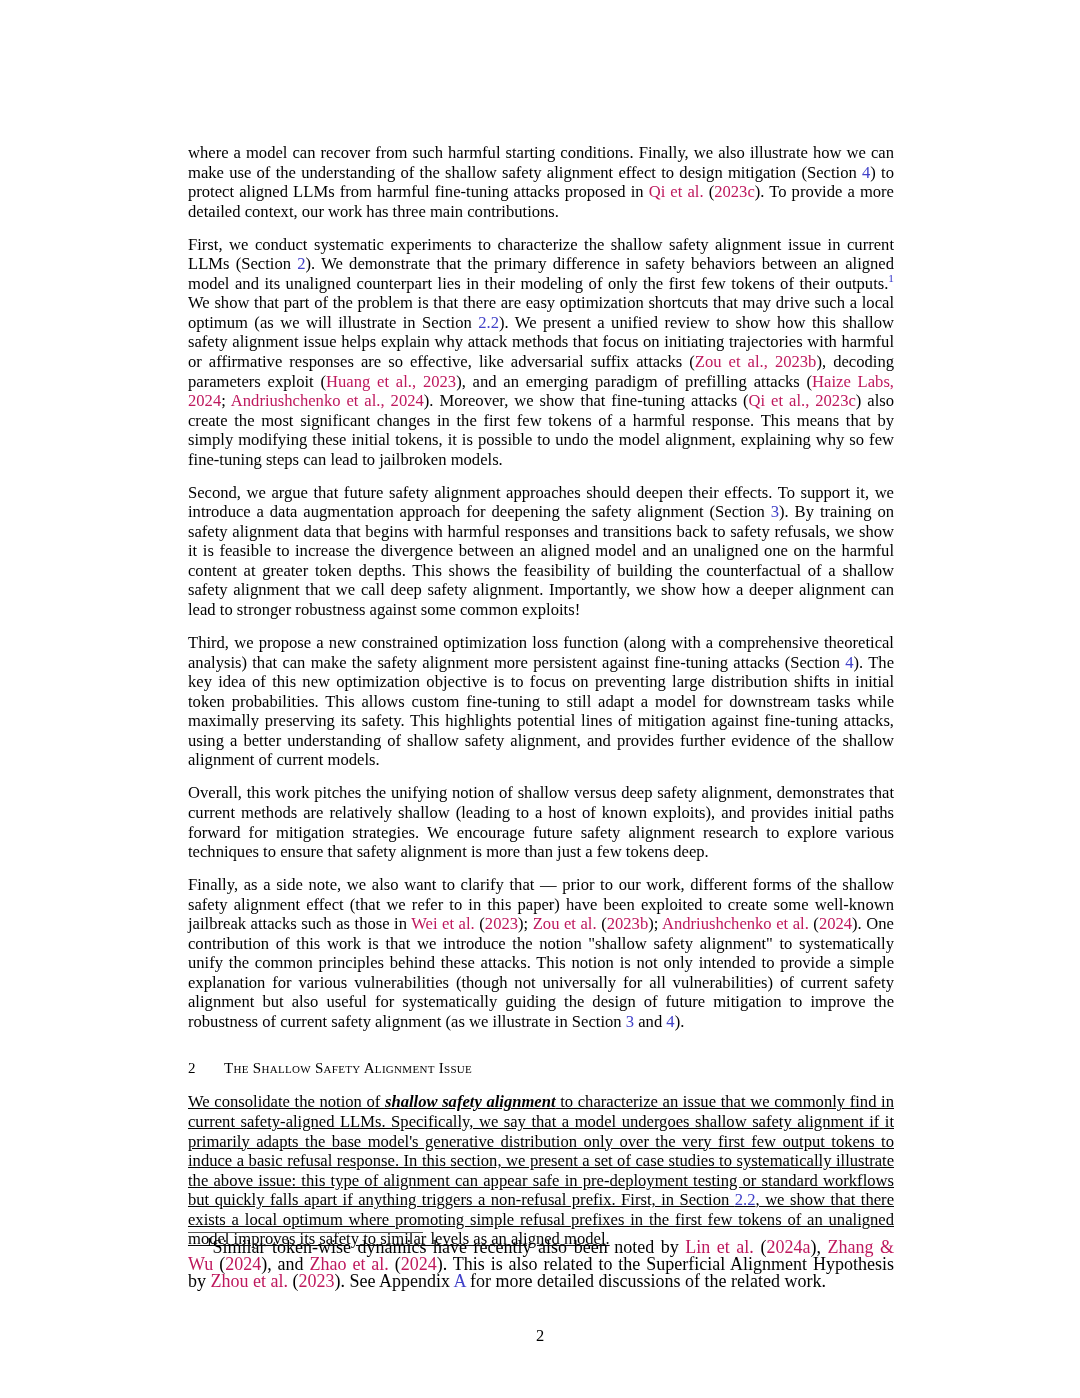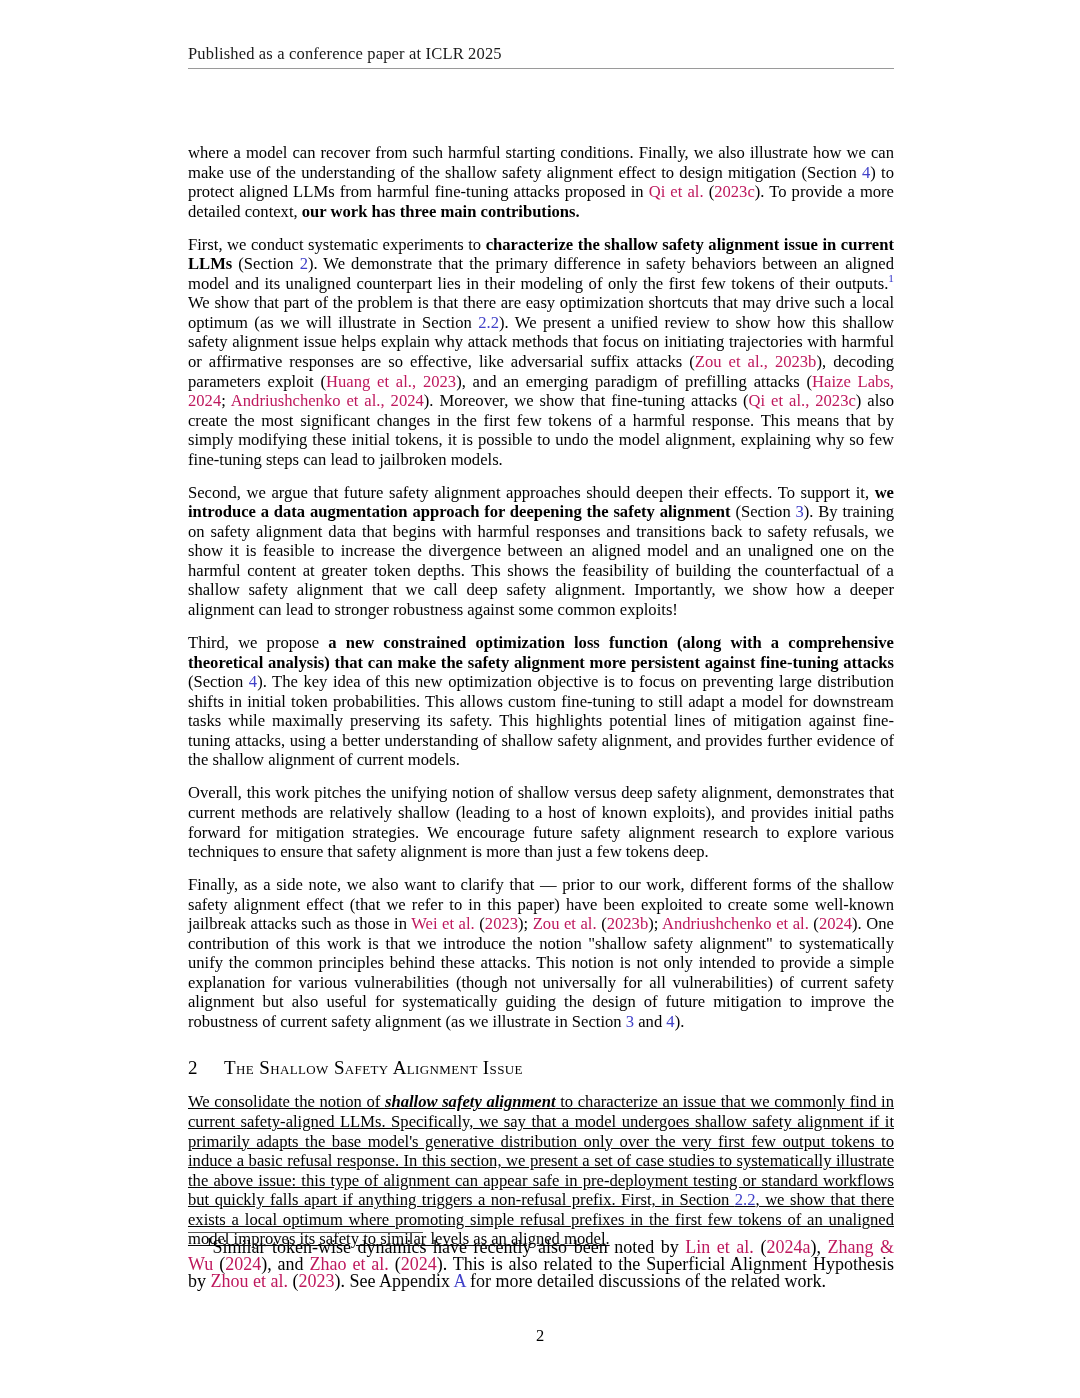--- a/index.html
+++ b/index.html
@@ -62,33 +62,33 @@
   p.para:last-child { margin-bottom: 0; text-decoration: underline; }
 
   a.ref {
     color: #be185d;
     text-decoration: none;
   }
   a.seclink {
     color: #4040c8;
     text-decoration: none;
   }
-  b.bold { font-weight: bold; }
+  b.bold { font-weight: normal; }
   i.bolditalic { font-weight: bold; font-style: italic; }
   sup.fnmark {
     font-size: 0.68em;
     vertical-align: super;
     line-height: 0;
     color: #3232c8;
   }
 
   
   h2.section {
     margin: 26px 0 13px 0;
-    font-size: 19px;
+    font-size: 15px;
     font-weight: normal;
     line-height: 22px;
     letter-spacing: 0.005em;
   }
   h2.section .secnum {
     display: inline-block;
     width: 36px;
     font-variant: normal;
     text-transform: none;
   }
@@ -131,24 +131,20 @@
     width: 1080px;
     text-align: center;
     font-size: 16.5px;
   }
 </style>
 </head>
 <body>
 
 <div class="page">
 
-  <div class="runhead">
-    <span class="runhead-text">Published as a conference paper at ICLR 2025</span>
-    <span class="runhead-rule"></span>
-  </div>
 
   <div class="column">
 
     <p class="para"><span>where a model can recover from such harmful starting conditions. Finally, we also illustrate how we can make use of the understanding of the shallow safety alignment effect to design mitigation (Section </span><a class="seclink" href="#">4</a><span>) to protect aligned LLMs from harmful fine-tuning attacks proposed in </span><a class="ref" href="#">Qi et al.</a><span> (</span><a class="ref" href="#">2023c</a><span>). To provide a more detailed context, </span><b class="bold">our work has three main contributions.</b></p>
 
     <p class="para"><span>First, we conduct systematic experiments to </span><b class="bold">characterize the shallow safety alignment issue in current LLMs</b><span> (Section </span><a class="seclink" href="#">2</a><span>). We demonstrate that the primary difference in safety behaviors between an aligned model and its unaligned counterpart lies in their modeling of only the first few tokens of their outputs.</span><sup class="fnmark">1</sup><span> We show that part of the problem is that there are easy optimization shortcuts that may drive such a local optimum (as we will illustrate in Section </span><a class="seclink" href="#">2.2</a><span>). We present a unified review to show how this shallow safety alignment issue helps explain why attack methods that focus on initiating trajectories with harmful or affirmative responses are so effective, like adversarial suffix attacks (</span><a class="ref" href="#">Zou et al., 2023b</a><span>), decoding parameters exploit (</span><a class="ref" href="#">Huang et al., 2023</a><span>), and an emerging paradigm of prefilling attacks (</span><a class="ref" href="#">Haize Labs, 2024</a><span>; </span><a class="ref" href="#">Andriushchenko et al., 2024</a><span>). Moreover, we show that fine-tuning attacks (</span><a class="ref" href="#">Qi et al., 2023c</a><span>) also create the most significant changes in the first few tokens of a harmful response. This means that by simply modifying these initial tokens, it is possible to undo the model alignment, explaining why so few fine-tuning steps can lead to jailbroken models.</span></p>
 
     <p class="para"><span>Second, we argue that future safety alignment approaches should deepen their effects. To support it, </span><b class="bold">we introduce a data augmentation approach for deepening the safety alignment</b><span> (Section </span><a class="seclink" href="#">3</a><span>). By training on safety alignment data that begins with harmful responses and transitions back to safety refusals, we show it is feasible to increase the divergence between an aligned model and an unaligned one on the harmful content at greater token depths. This shows the feasibility of building the counterfactual of a shallow safety alignment that we call deep safety alignment. Importantly, we show how a deeper alignment can lead to stronger robustness against some common exploits!</span></p>
 
     <p class="para"><span>Third, we propose </span><b class="bold">a new constrained optimization loss function (along with a comprehensive theoretical analysis) that can make the safety alignment more persistent against fine-tuning attacks</b><span> (Section </span><a class="seclink" href="#">4</a><span>).  The key idea of this new optimization objective is to focus on preventing large distribution shifts in initial token probabilities. This allows custom fine-tuning to still adapt a model for downstream tasks while maximally preserving its safety. This highlights potential lines of mitigation against fine-tuning attacks, using a better understanding of shallow safety alignment, and provides further evidence of the shallow alignment of current models.</span></p>

